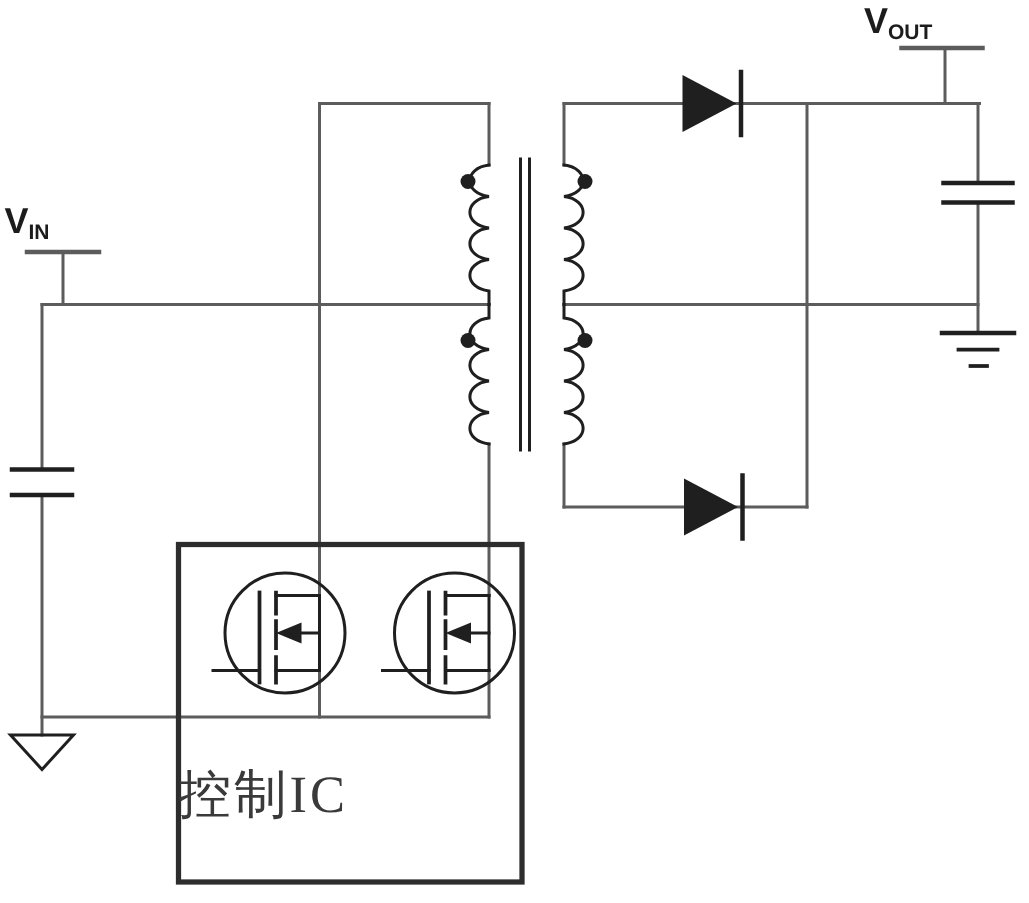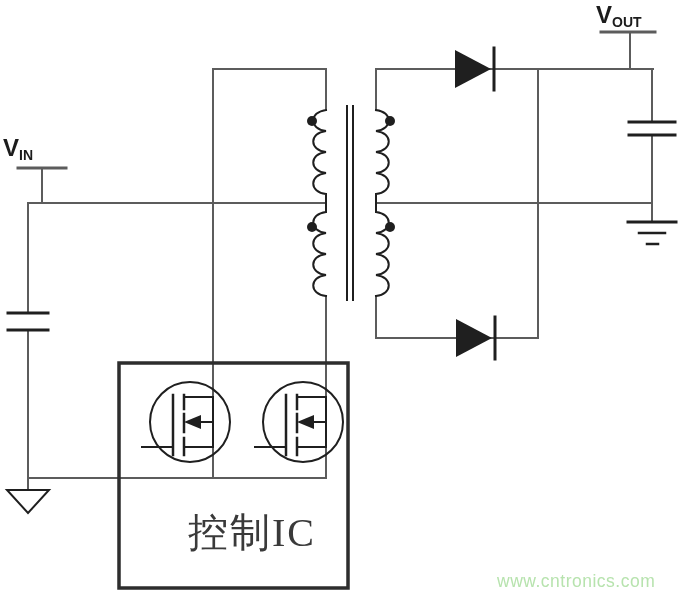--- a/index.html
+++ b/index.html
@@ -17,23 +17,23 @@
   .w3{stroke-width:3;}
   .s{stroke:var(--symbol);stroke-width:2;fill:none;stroke-linecap:square;}
   .s25{stroke-width:2.5;}
   .s3{stroke-width:3;}
   .sf{fill:var(--symbol);stroke:none;}
   .boxline{stroke:var(--box_border);stroke-width:3.5;fill:none;}
   
   .vlabel{position:absolute;font-weight:bold;font-size:24px;color:var(--label_text);letter-spacing:0px;line-height:1;}
   .vlabel sub{font-size:14px;font-weight:bold;vertical-align:-4px;letter-spacing:0px;}
   .iclabel{
-    position:absolute;left:119px;top:511px;width:266px;text-align:center;
+    position:absolute;left:119px;top:511px;width:266px;
     font-family:"Liberation Serif","DejaVu Serif",serif;
-    font-size:40px;color:var(--ic_text);letter-spacing:2px;line-height:1.1;
+    font-size:35px;color:var(--ic_text);letter-spacing:2px;line-height:1.1;
   }
   .watermark{
     position:absolute;left:497px;top:571px;font-size:17.5px;color:var(--watermark);
     letter-spacing:0.5px;
   }
 </style>
 </head>
 <body>
 
 <div class="canvas">
@@ -125,19 +125,18 @@
       <path class="s" d="M313,422 H326"></path>
       <polygon class="sf" points="297,422 314,415 314,429"></polygon>
       <path class="s" d="M255,447 H286"></path>
     </g>
 
     <rect class="boxline" x="119" y="363" width="229" height="225"></rect>
   </svg>
 
   <div class="vlabel" style="left:3px;top:136px;"><span>V</span><sub>IN</sub></div>
 
-  <div class="vlabel" style="left:596px;top:3px;"><span>V</span><sub>OUT</sub></div>
+  <div class="vlabel" style="left:576px;top:3px;"><span>V</span><sub>OUT</sub></div>
 
   <div class="iclabel">控制IC</div>
 
-  <div class="watermark">www.cntronics.com</div>
 
 </div>
 
 </body></html>

